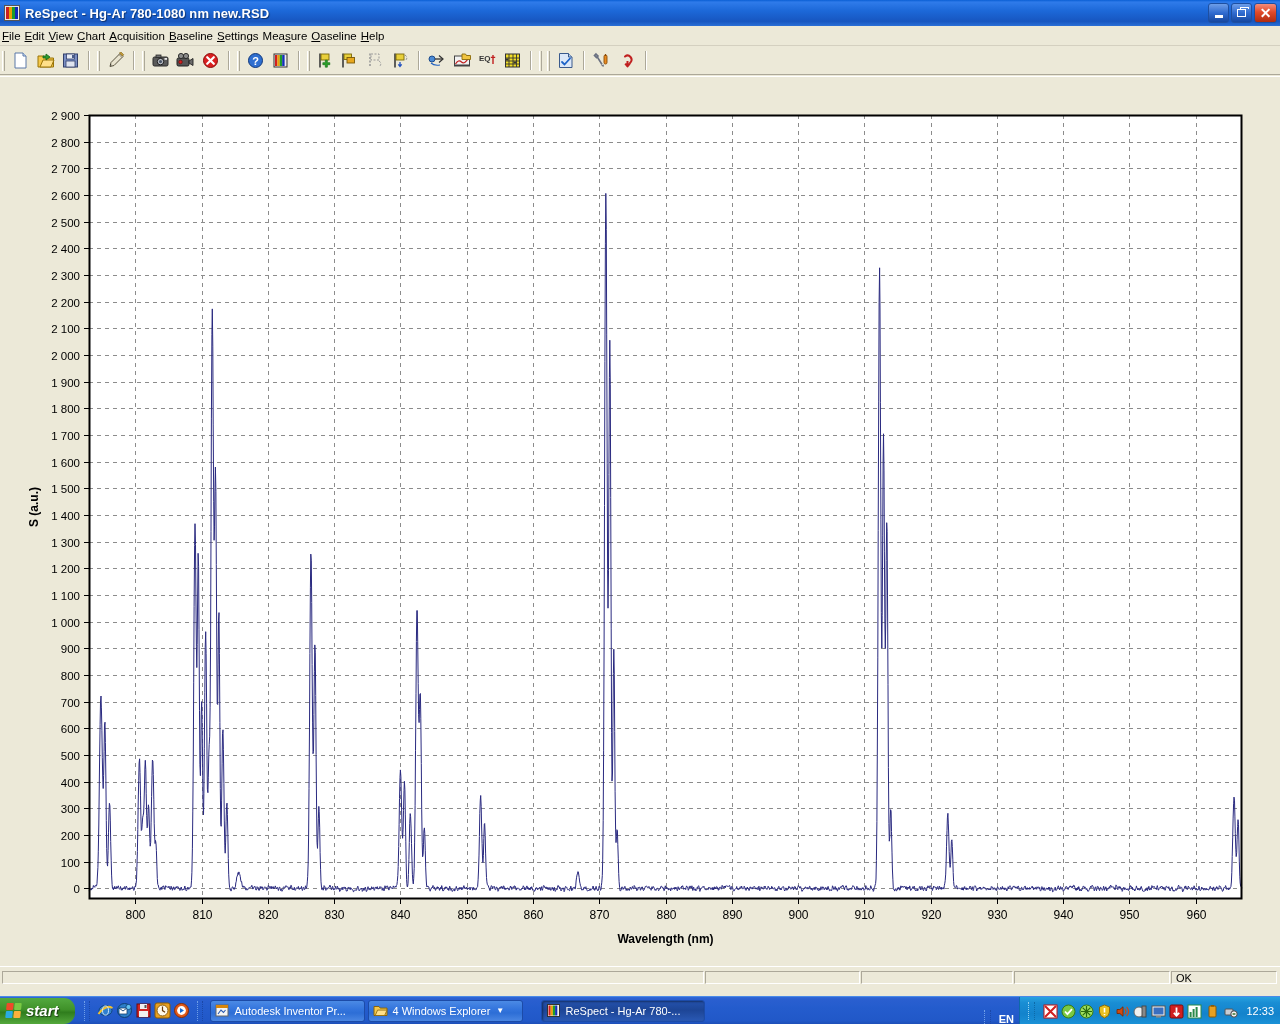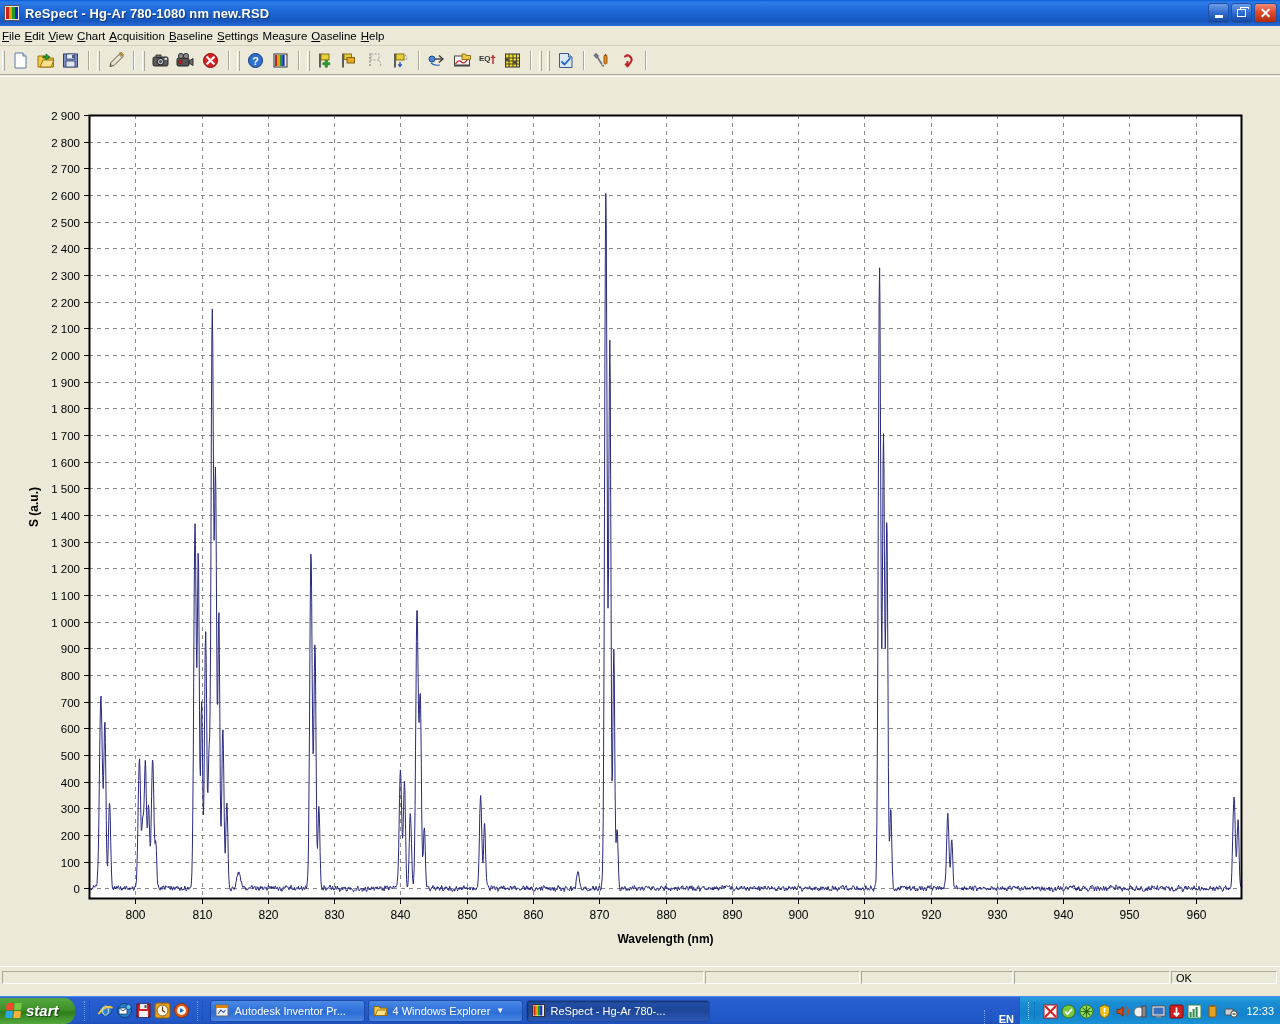--- a/index.html
+++ b/index.html
@@ -674,21 +674,21 @@
       <div class="task-btn" style="width:155px;">
         <span class="ticon">
           <svg width="15" height="15" viewBox="0 0 15 15">
             <path d="M1 3.5 h5 l1.2 1.6 h6.8 v7.4 h-13 z" fill="#f5c84a" stroke="#8a6508" stroke-width="1"></path>
             <path d="M2.2 12.5 l2.4-5.4 h9.4 l-2.4 5.4 z" fill="#ffe08a" stroke="#8a6508" stroke-width="0.8"></path>
           </svg>
         </span>
         <span>4 Windows Explorer</span>
         <span class="caret">▼</span>
       </div>
-      <div class="task-btn active" style="width:184px;">
+      <div class="task-btn active" style="width:164px;margin-left:15px;">
         <span class="ticon">
           <svg width="15" height="15" viewBox="0 0 15 15">
             <rect x="1.5" y="1.5" width="12" height="12" fill="#f0f0f0" stroke="#333" stroke-width="1"></rect>
             <rect x="2.5" y="2.5" width="2.2" height="10" fill="#d11f1f"></rect>
             <rect x="4.7" y="2.5" width="2.2" height="10" fill="#e8a10b"></rect>
             <rect x="6.9" y="2.5" width="2.2" height="10" fill="#1e9c2a"></rect>
             <rect x="9.1" y="2.5" width="2.2" height="10" fill="#1430b8"></rect>
           </svg>
         </span>
         <span>ReSpect - Hg-Ar 780-...</span>

